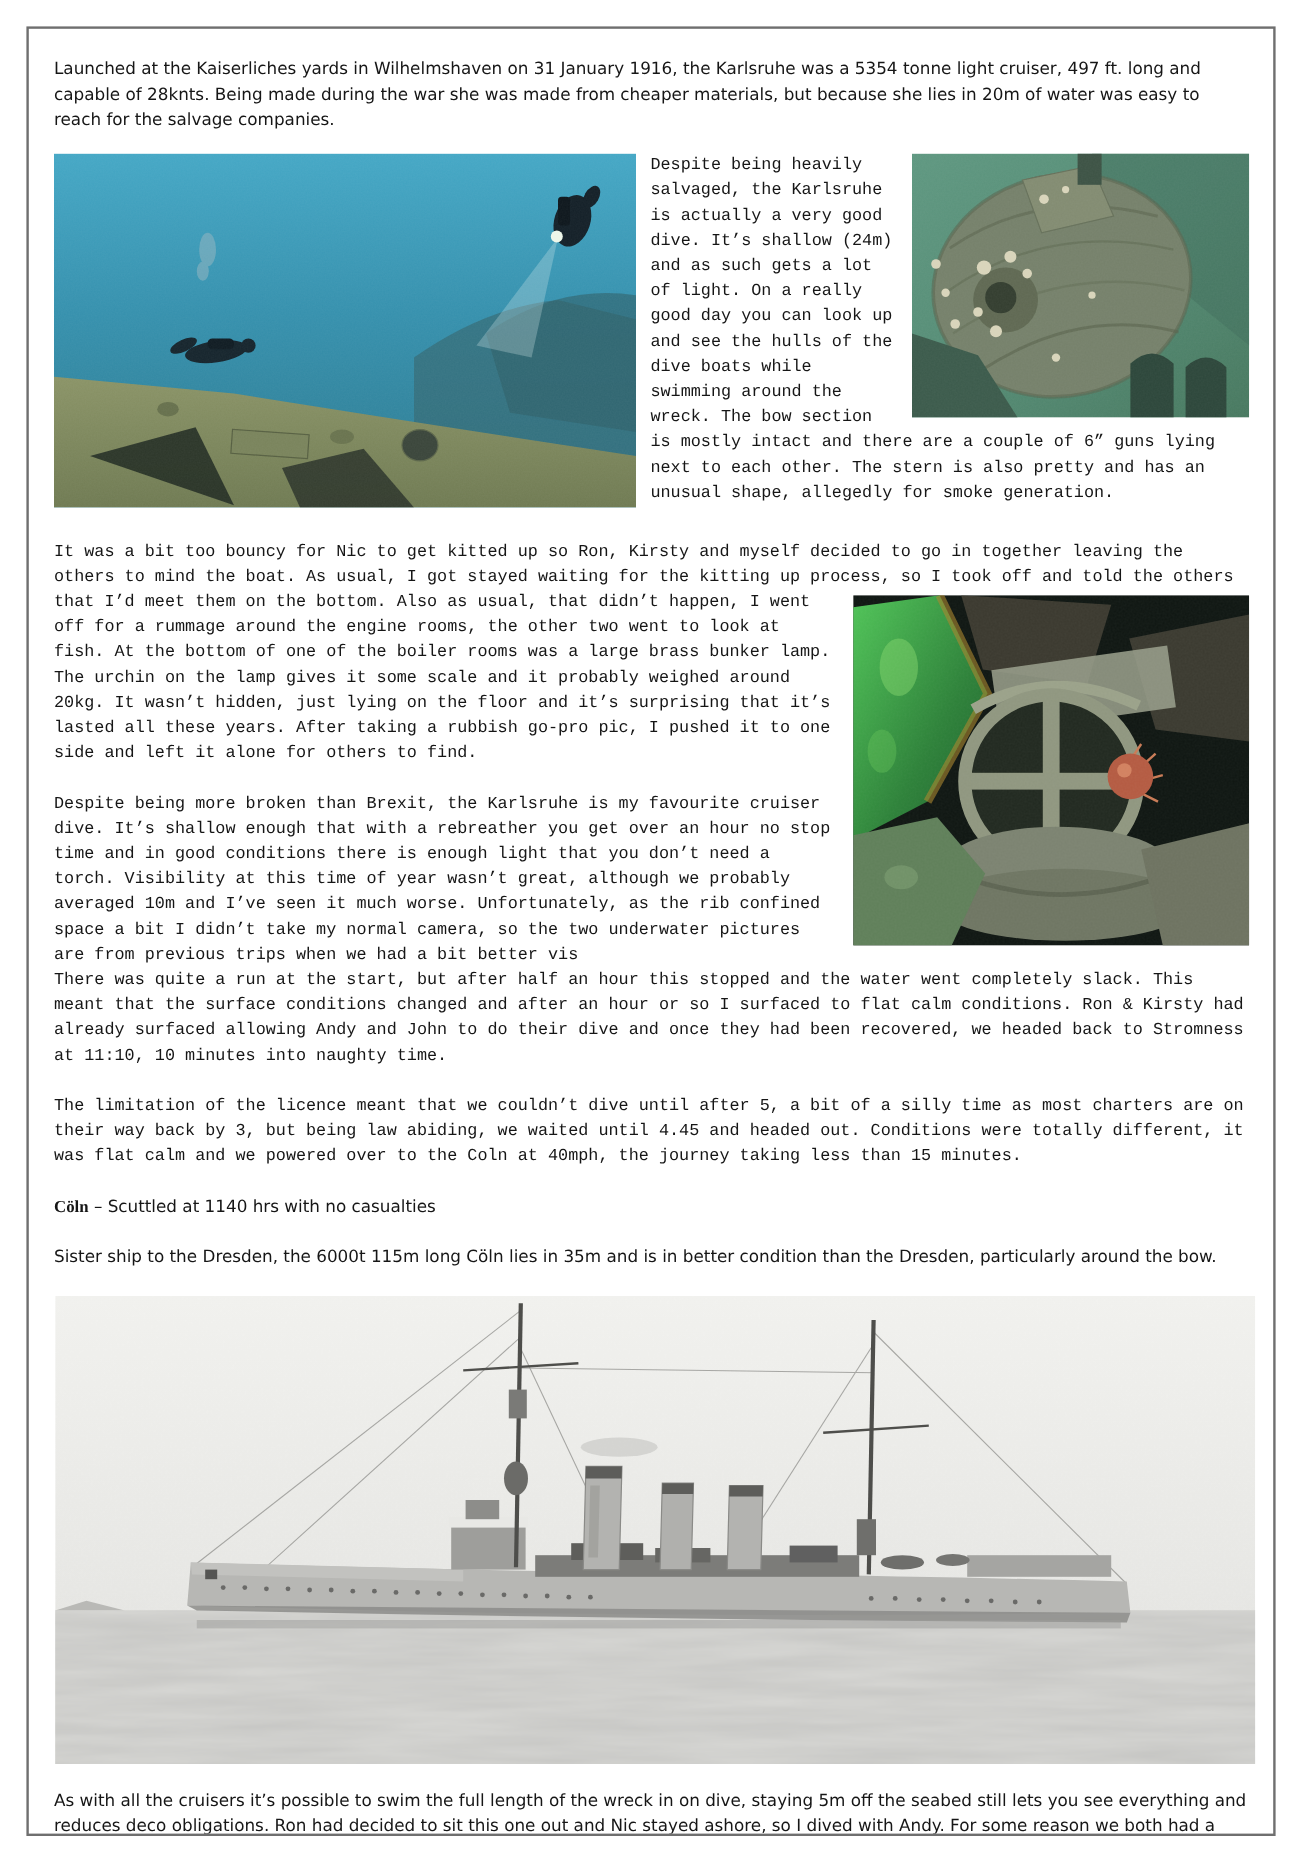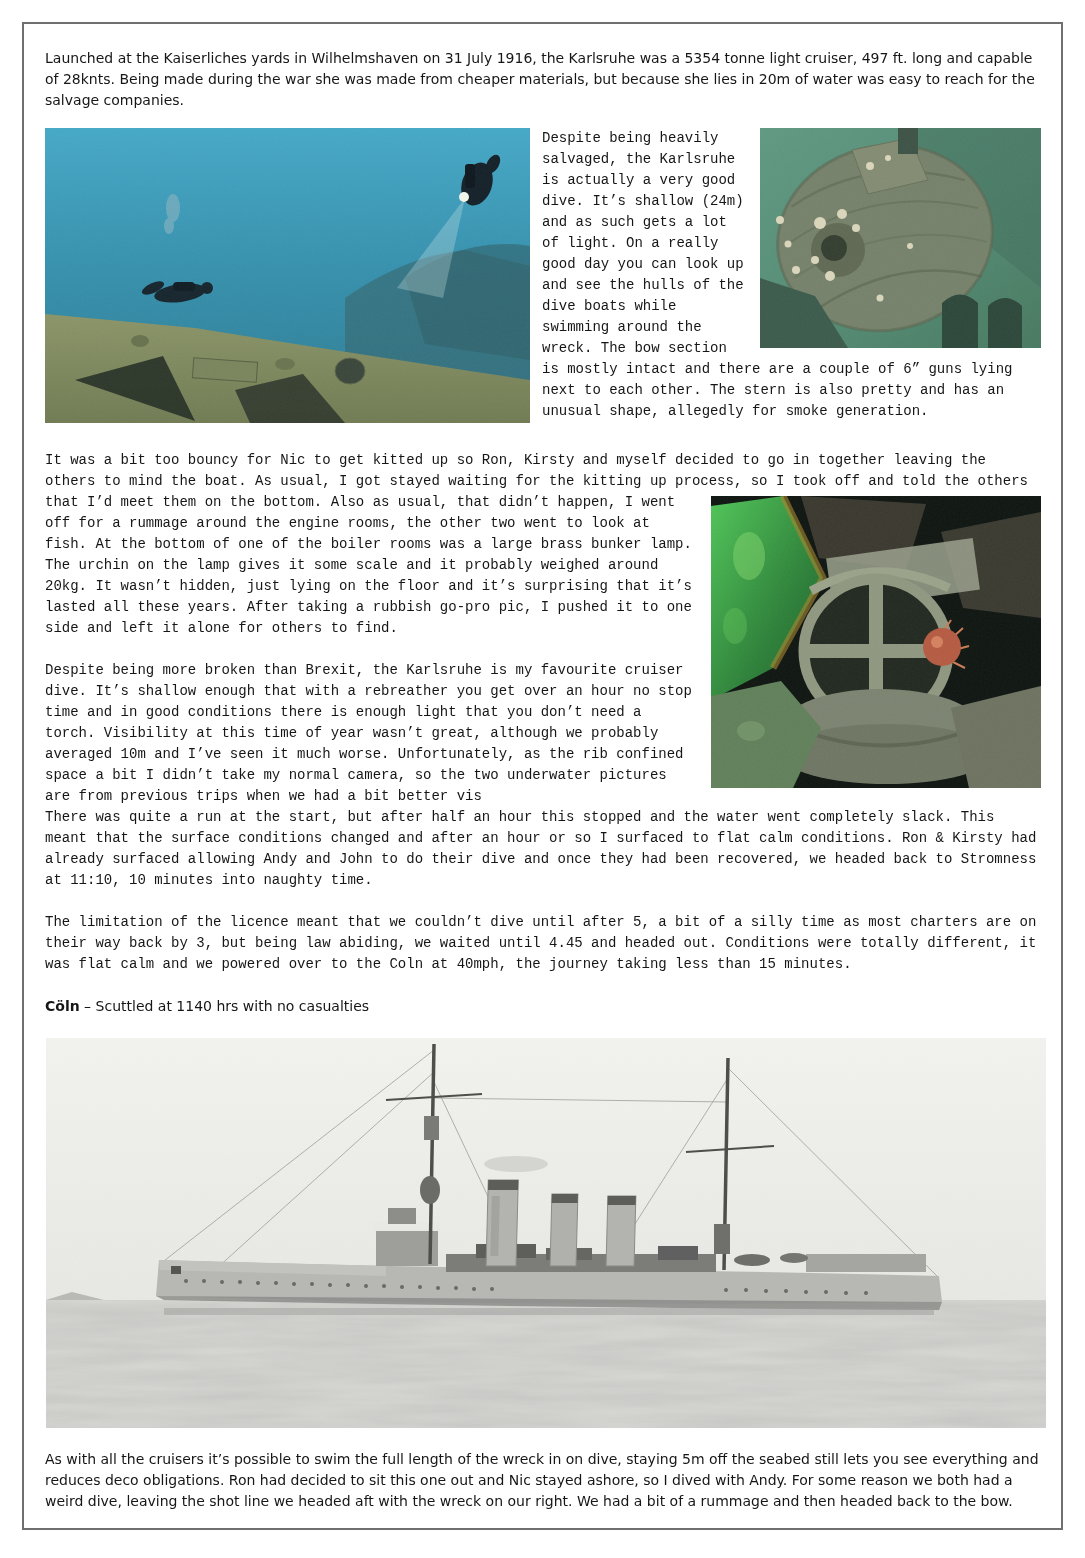--- a/index.html
+++ b/index.html
@@ -13,28 +13,28 @@
   p{margin:0 0 21px 0;}
   p.tight{margin:0;}
   .flow{display:flow-root;font-family:Liberation Mono, monospace;}
   .img-frame{display:block;line-height:0;}
   .img1{float:left;width:485px;height:295px;margin:0 12px 6px 0;}
   .img2{float:right;width:281px;height:220px;margin:0 0 10px 12px;}
   .img3{float:right;width:330px;height:292px;margin:4px 0 8px 14px;}
   .shipwrap{width:1000px;height:390px;margin:0 0 21px 1px;}
   .toppad{margin-bottom:17px;}
   svg{display:block;}
-  strong{font-weight:bold;}
+  strong{font-weight:bold;font-family:Liberation Serif, serif;}
 </style>
 </head>
 <body>
 
 <div class="page">
 
-  <p class="toppad">Launched at the Kaiserliches yards in Wilhelmshaven on 31 July 1916, the Karlsruhe was a 5354 tonne light cruiser, 497 ft. long and capable of 28knts. Being made during the war she was made from cheaper materials, but because she lies in 20m of water was easy to reach for the salvage companies.</p>
+  <p class="toppad">Launched at the Kaiserliches yards in Wilhelmshaven on 31 January 1916, the Karlsruhe was a 5354 tonne light cruiser, 497 ft. long and capable of 28knts. Being made during the war she was made from cheaper materials, but because she lies in 20m of water was easy to reach for the salvage companies.</p>
 
   <div class="flow">
     <span class="img-frame img1">
       <svg viewBox="0 0 485 295" width="485" height="295" aria-hidden="true">
         <defs>
           <linearGradient id="w1" x1="0" y1="0" x2="0" y2="1">
             <stop offset="0" stop-color="#44a7c5"></stop>
               <stop offset="0.45" stop-color="#3590ad"></stop>
               <stop offset="1" stop-color="#2d7a90"></stop>
           </linearGradient>
@@ -175,20 +175,21 @@
       </svg>
         </span><span>didn’t happen, I went off for a rummage around the engine rooms, the other two went to look at fish. At the bottom of one of the boiler rooms was a large brass bunker lamp. The urchin on the lamp gives it some scale and it probably weighed around 20kg. It wasn’t hidden, just lying on the floor and it’s surprising that it’s lasted all these years. After taking a rubbish go-pro pic, I pushed it to one side and left it alone for others to find.</span></p>
 
     <p class="tight">Despite being more broken than Brexit, the Karlsruhe is my favourite cruiser dive. It’s shallow enough that with a rebreather you get over an hour no stop time and in good conditions there is enough light that you don’t need a torch. Visibility at this time of year wasn’t great, although we probably averaged 10m and I’ve seen it much worse. Unfortunately, as the rib confined space a bit I didn’t take my normal camera, so the two underwater pictures are from previous trips when we had a bit better vis</p>
     <p>There was quite a run at the start, but after half an hour this stopped and the water went completely slack. This meant that the surface conditions changed and after an hour or so I surfaced to flat calm conditions. Ron &amp; Kirsty had already surfaced allowing Andy and John to do their dive and once they had been recovered, we headed back to Stromness at 11:10, 10 minutes into naughty time.</p>
     <p>The limitation of the licence meant that we couldn’t dive until after 5, a bit of a silly time as most charters are on their way back by 3, but being law abiding, we waited until 4.45 and headed out. Conditions were totally different, it was flat calm and we powered over to the Coln at 40mph, the journey taking less than 15 minutes.</p>
   </div>
 
   <p><strong>Cöln</strong><span> – Scuttled at 1140 hrs with no casualties</span></p>
 
+  <p>Sister ship to the Dresden, the 6000t 115m long Cöln lies in 35m and is in better condition than the Dresden, particularly around the bow.</p>
 
   <div class="shipwrap img-frame">
     <svg viewBox="0 0 1000 390" width="1000" height="390" aria-hidden="true">
       <defs>
         <linearGradient id="sky4" x1="0" y1="0" x2="0" y2="1">
           <stop offset="0" stop-color="#f2f2ef"></stop>
             <stop offset="1" stop-color="#e2e2df"></stop>
         </linearGradient>
         <filter id="sea4" x="0" y="0" width="100%" height="100%">
           <feTurbulence type="fractalNoise" baseFrequency="0.008 0.09" numOctaves="3"></feTurbulence>

